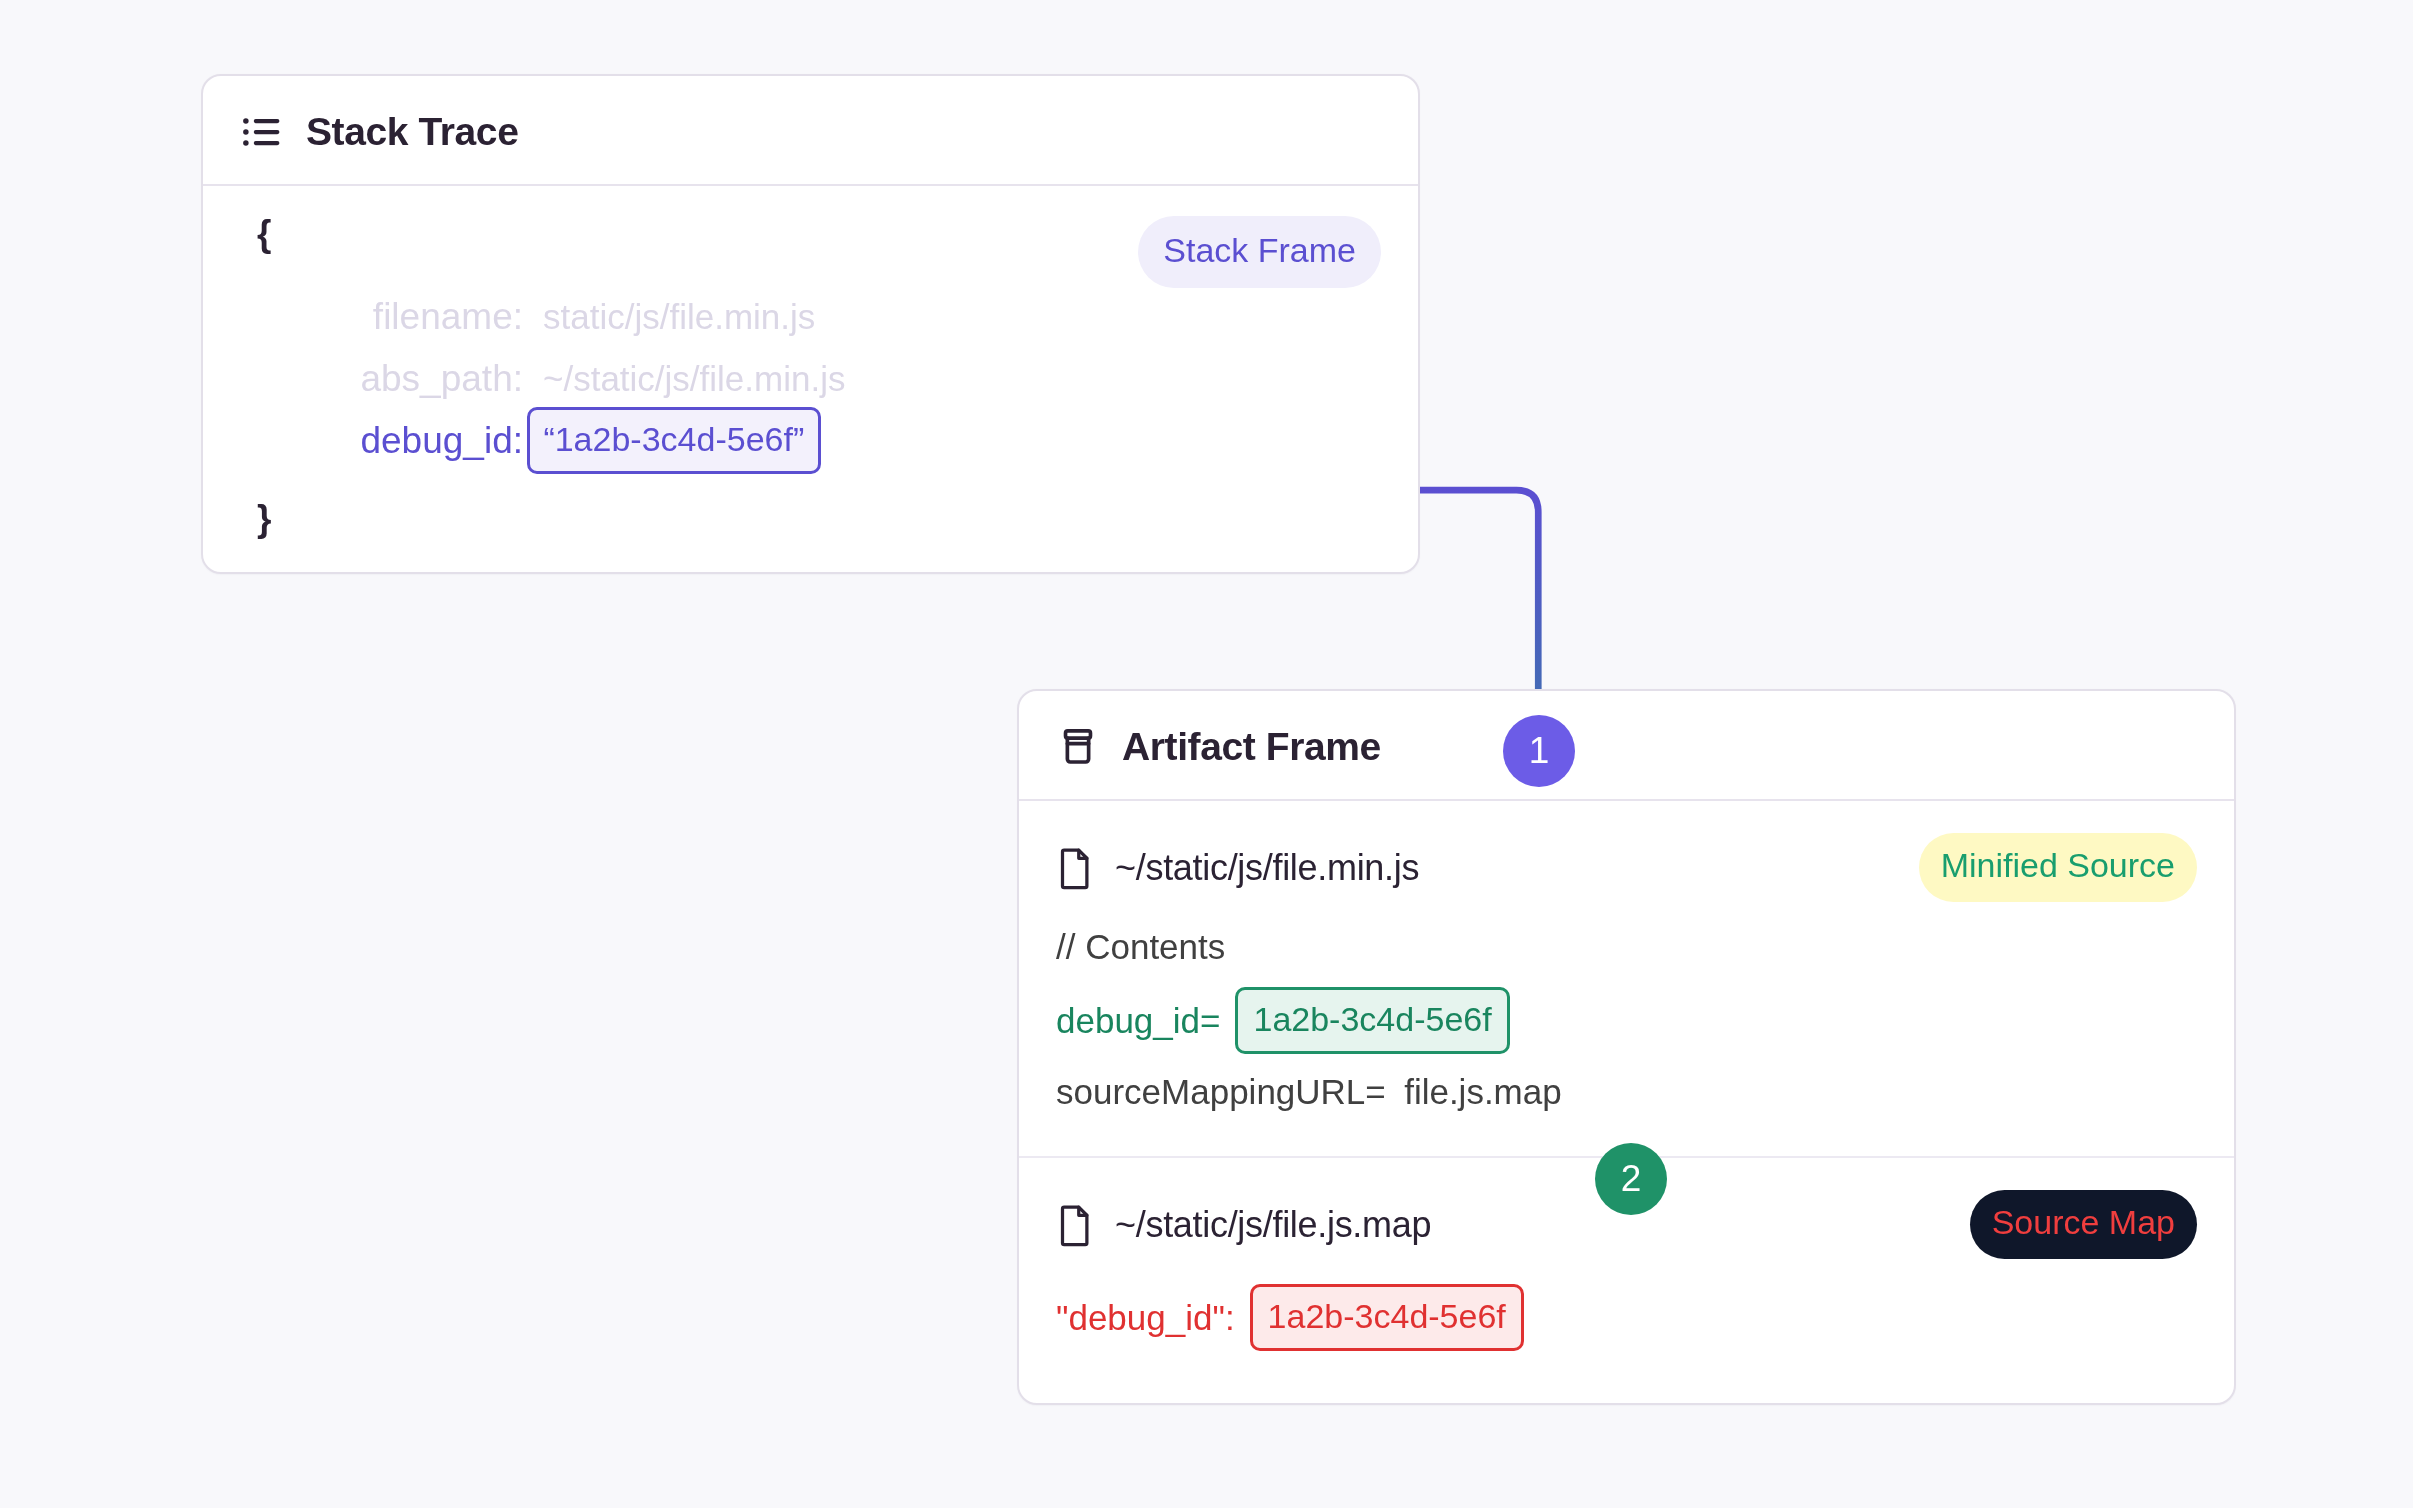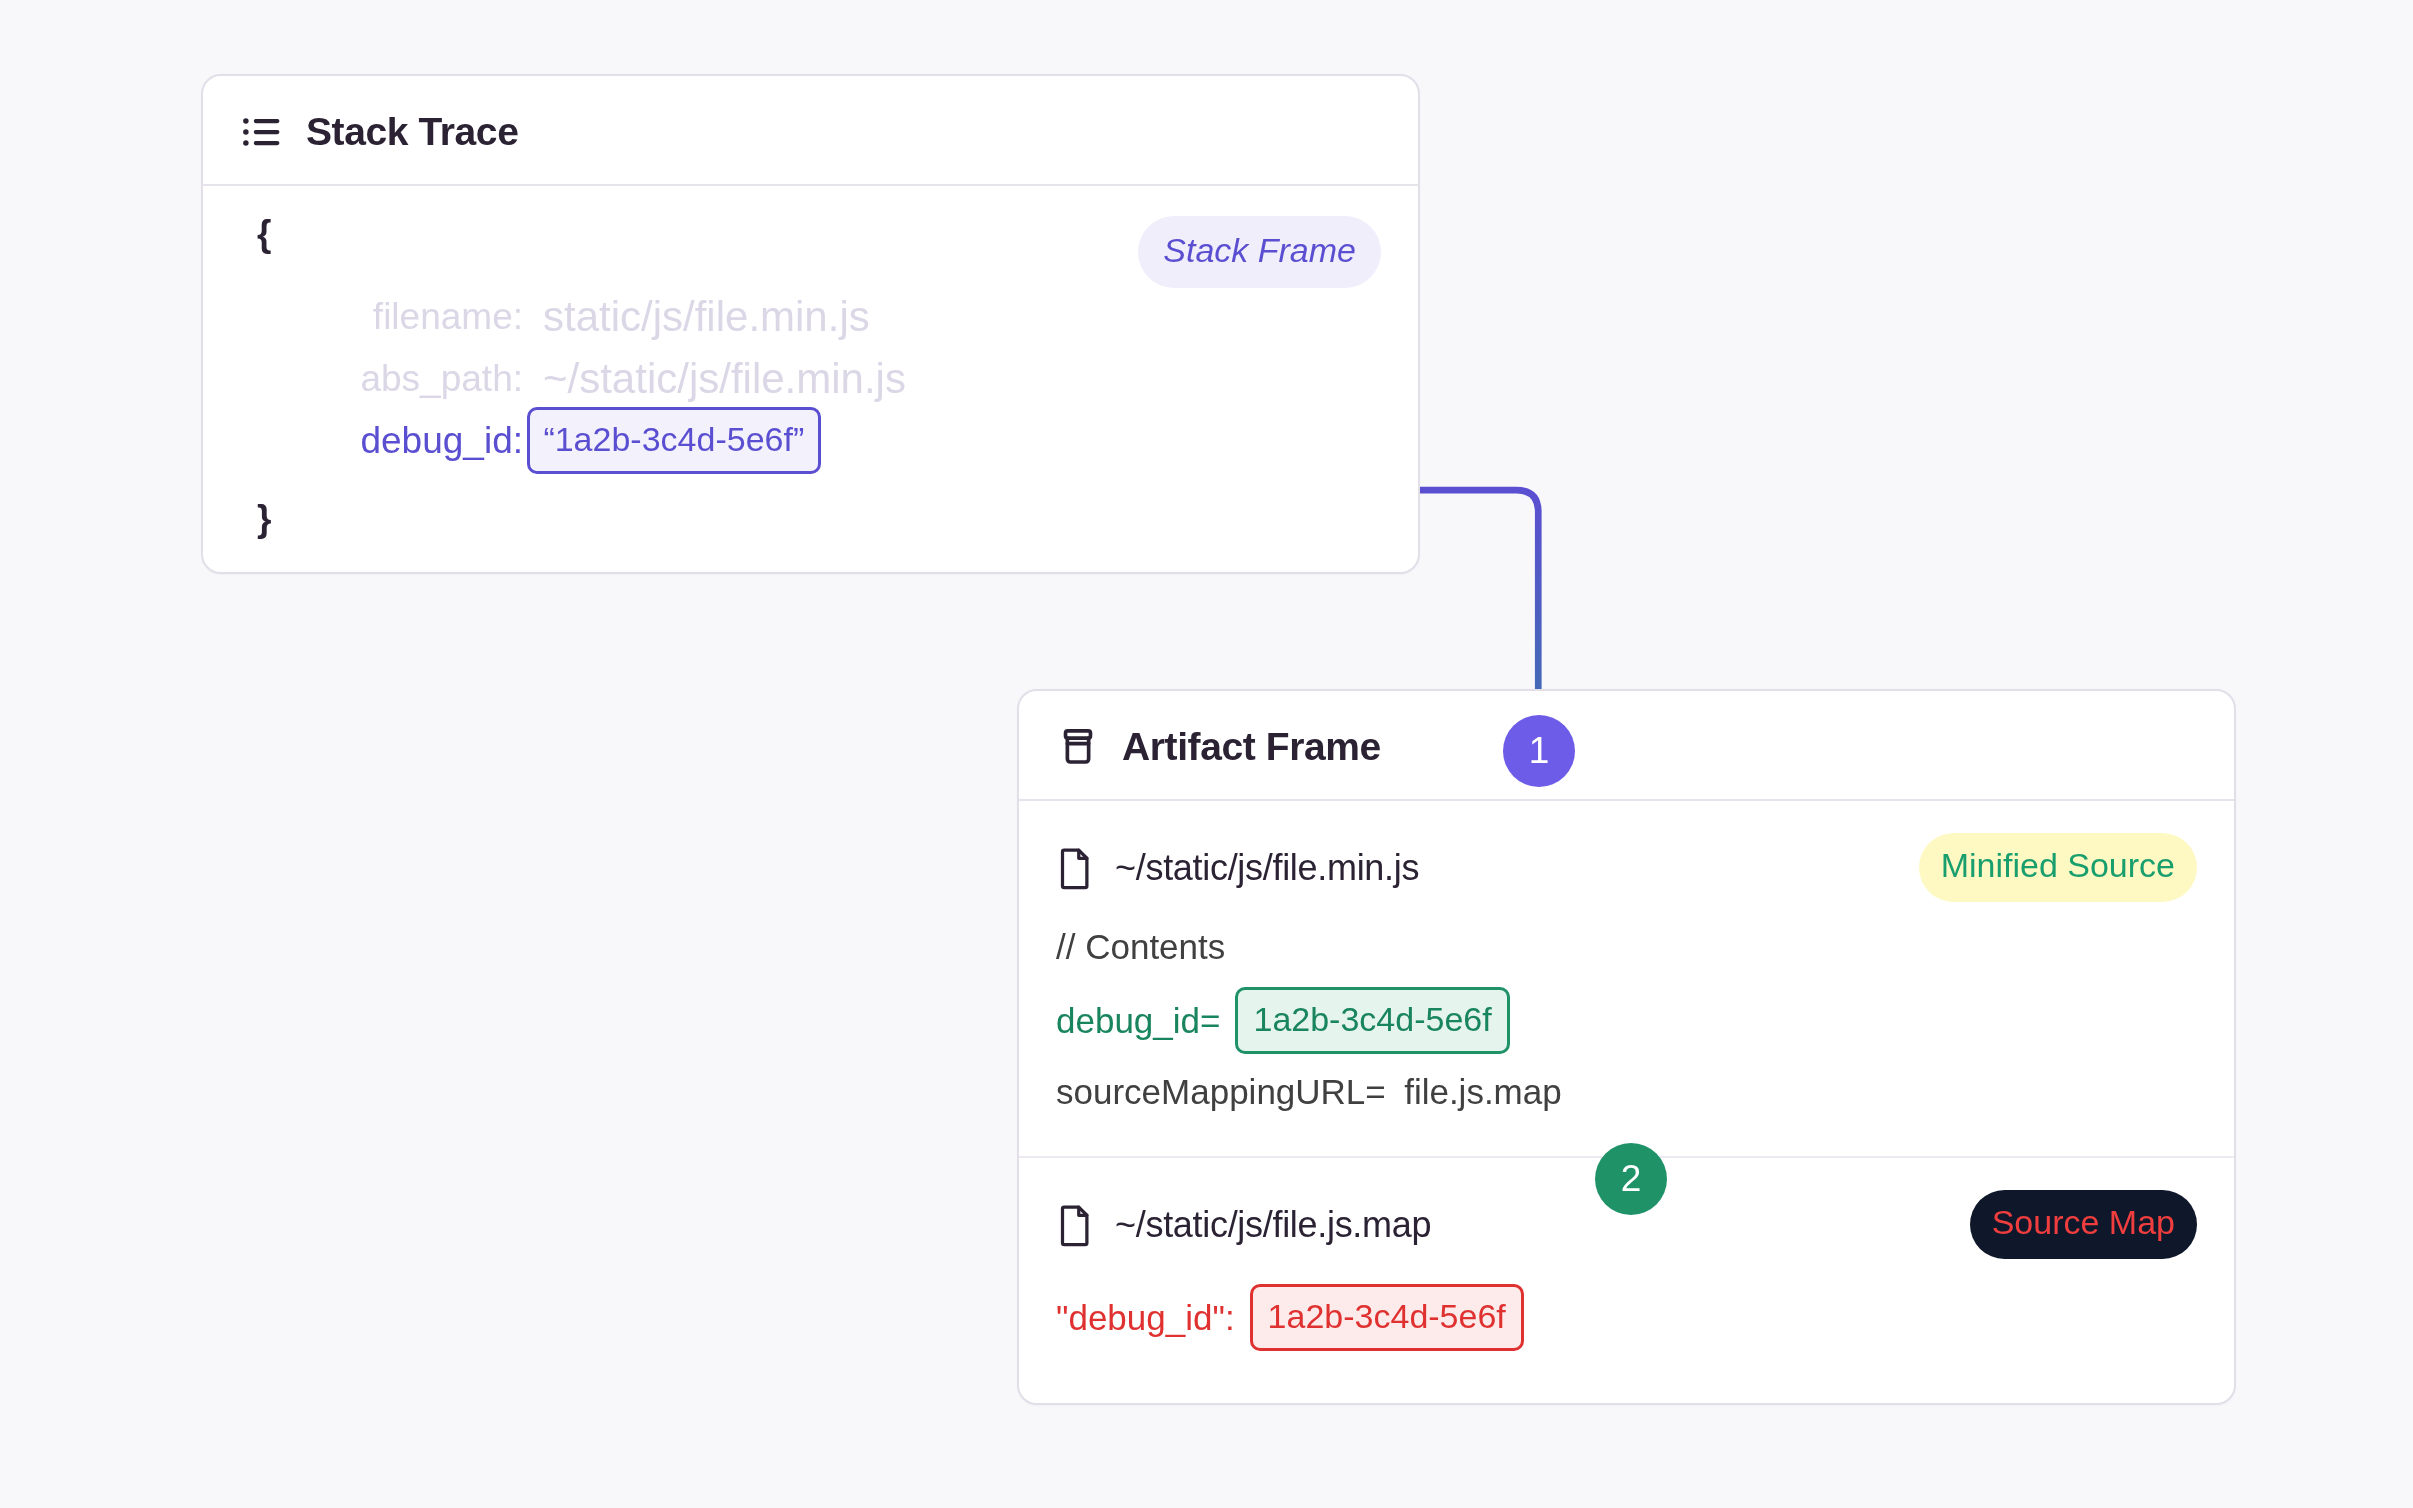--- a/index.html
+++ b/index.html
@@ -79,21 +79,21 @@
     white-space: nowrap;
     padding-left: 72px;
     height: 62px;
   }
   .kv-key {
     font-size: 37px;
     color: #dbd7e6;
     text-align: right;
   }
   .kv-val {
-    font-size: 42px;
+    font-size: 35px;
     color: #dbd7e6;
     padding-left: 20px;
   }
   .kv-row.strong .kv-key { color: #5b4fd1; }
 
   .key-col { width: 211px; display: inline-block; text-align: right; }
 
   .chip {
     display: inline-flex;
     align-items: center;
@@ -135,21 +135,20 @@
     border-radius: 837px;
     font-size: 34px;
     white-space: nowrap;
   }
   .badge-stackframe {
     right: 37px;
     top: 30px;
     padding: 15px 25px 18.4px 25px;
     background: #f0eefb;
     color: #5b4fd1;
-    font-style: italic;
   }
   .badge-minified {
     padding: 13.4px 22px 17px 22px;
     background: #fef9c3;
     color: #199e6e;
   }
   .badge-sourcemap {
     padding: 13.4px 22px 17px 22px;
     background: #0f172a;
     color: #f03e3e;

